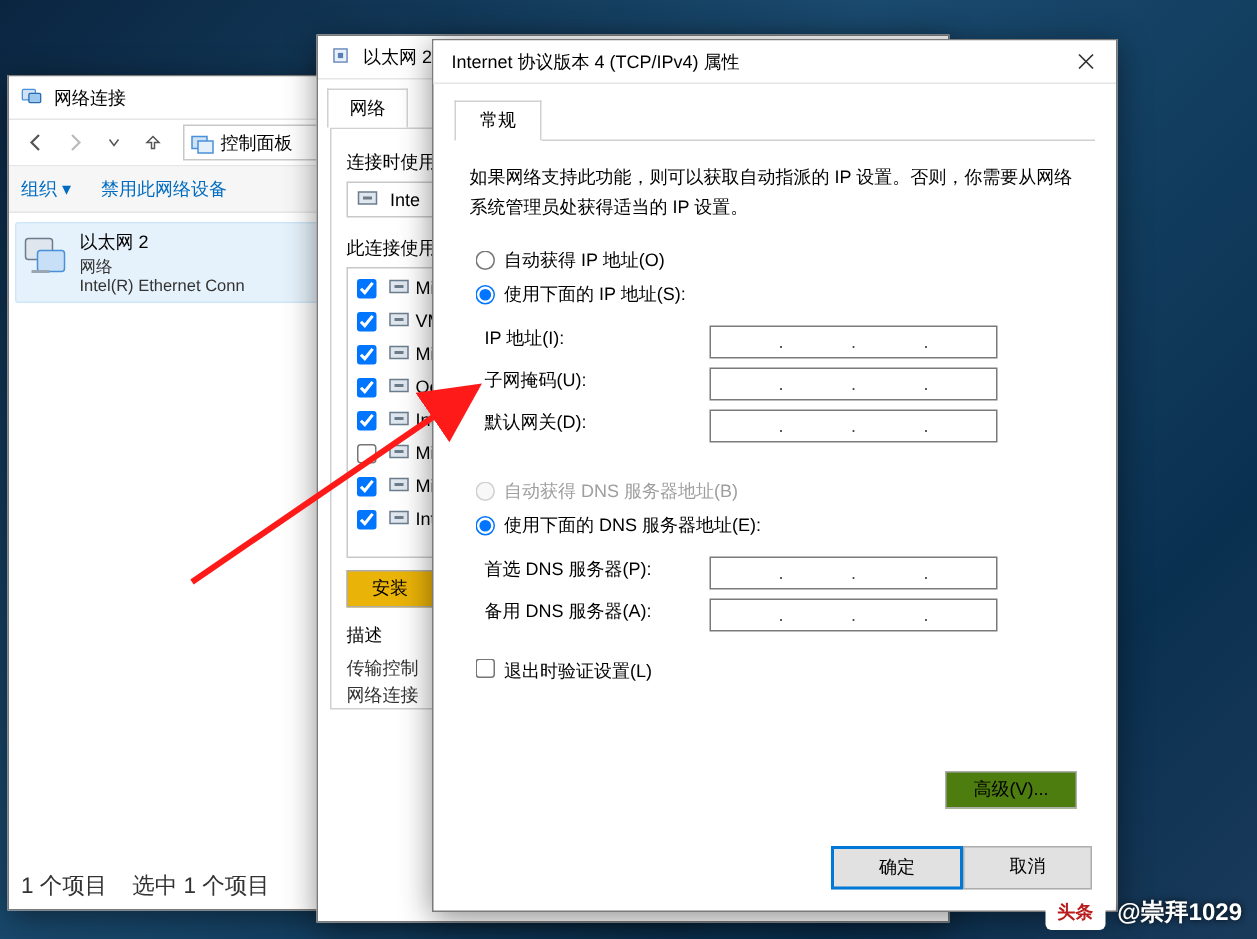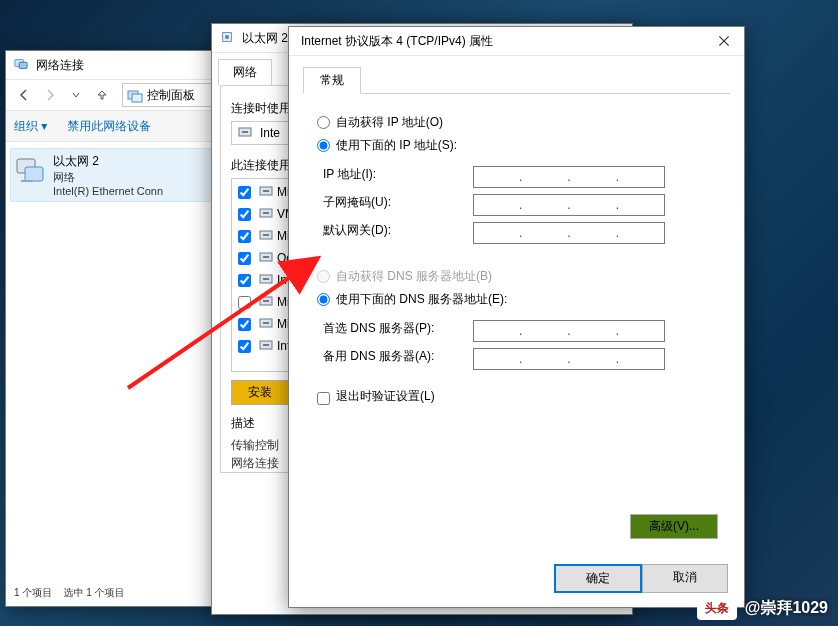--- a/index.html
+++ b/index.html
@@ -19,21 +19,21 @@
   .nc .navbtn{width:24px;height:24px;display:flex;align-items:center;justify-content:center;color:#444;border-radius:3px;}
   .nc .bread{flex:1;border:1px solid #c8c8c8;height:22px;display:flex;align-items:center;padding:0 4px;margin:0 6px;}
   .nc .bread .bicon{width:16px;height:16px;margin-right:4px;}
   .nc .bar{display:flex;align-items:center;height:30px;background:#f6f6f6;border-bottom:1px solid #e6e6e6;padding:0 8px;}
   .nc .bar .drop{font-size:12px;color:#006cc1;margin-right:20px;}
   .nc .list{padding:6px 4px;}
   .nc .item{display:flex;align-items:flex-start;padding:4px;border:1px solid #cde7f8;background:#e6f2fb;border-radius:2px;width:200px;}
   .nc .item .nicon{width:32px;height:32px;margin-right:6px;}
   .nc .item .txt .name{font-size:12px;}
   .nc .item .txt .sub{font-size:11px;color:#333;}
-  .nc .status{position:absolute;left:8px;bottom:6px;font-size:10px;color:#333;}
+  .nc .status{position:absolute;left:8px;bottom:6px;font-size:15px;color:#333;}
   .nc .helpbtn{position:absolute;right:10px;top:64px;width:18px;height:18px;border-radius:50%;background:#1e88e5;color:#fff;display:flex;align-items:center;justify-content:center;font-size:11px;}
   
   .props{left:211px;top:23px;width:420px;height:590px;}
   .props .tab{display:flex;padding:6px 6px 0 6px;}
   .props .tabbtn{border:1px solid #d0d0d0;border-bottom:none;padding:4px 14px;background:#fff;font-size:12px;}
   .props .card{margin:0 8px;border:1px solid #d0d0d0;padding:10px 10px 0 10px;}
   .row{display:flex;align-items:center;font-size:12px;margin:4px 0;}
   .props .conn{border:1px solid #c8c8c8;height:22px;display:flex;align-items:center;padding:0 6px;margin:4px 0 12px 0;}
   .props .section{font-size:12px;margin:6px 0 4px 0;}
   .props .listbox{border:1px solid #c8c8c8;height:188px;padding:2px;font-size:12px;overflow:hidden;}
@@ -49,21 +49,21 @@
   .ipv4 .tabbtn{border:1px solid #d0d0d0;border-bottom:1px solid #fff;padding:4px 16px;background:#fff;font-size:12px;position:relative;top:1px;}
   .ipv4 .content{padding:14px 10px 10px 10px;}
   .ipv4 .note{font-size:12px;line-height:1.7;margin-bottom:16px;}
   .ipv4 .radio{display:flex;align-items:center;font-size:12px;margin:6px 0;}
   .ipv4 .radio input{margin:0 6px 0 4px;}
   .ipv4 fieldset{border:1px solid #d0d0d0;margin:0;padding:4px 10px 10px 10px;}
   .ipv4 fieldset.noborder{border:none;padding:0 10px;}
   .ipv4 .fr{display:flex;align-items:flex-start;margin:6px 0;}
   .ipv4 .fr label{width:150px;font-size:12px;}
   .ipv4 .ipbox{flex:0 0 190px;height:20px;border:1px solid #7a7a7a;display:flex;align-items:center;justify-content:space-evenly;font-size:12px;color:#444;}
-  .ipv4 .chk{display:flex;align-items:flex-end;font-size:12px;margin-top:12px;}
+  .ipv4 .chk{display:flex;align-items:flex-start;font-size:12px;margin-top:12px;}
   .ipv4 .adv{position:absolute;right:26px;bottom:68px;border:1px solid #adadad;background:#4d7c0f;padding:3px 18px;font-size:12px;}
   .ipv4 .dlgbtns{position:absolute;right:16px;bottom:14px;display:flex;}
   .ipv4 .dlgbtn{border:1px solid #adadad;background:#e1e1e1;padding:4px 0;width:84px;text-align:center;font-size:12px;}
   .ipv4 .dlgbtn.primary{border:2px solid #0078d7;background:#e1e1e1;}
   .disabled{color:#9e9e9e;}
   
   .arrow{position:absolute;left:118px;top:208px;pointer-events:none;z-index:900;}
   
   .watermark{position:absolute;right:10px;bottom:6px;z-index:1000;display:flex;align-items:center;gap:8px;}
   .watermark .logo{background:#fff;border-radius:4px;padding:3px 8px;font-size:12px;color:#b91c1c;font-weight:700;}
@@ -278,20 +278,21 @@
             <path d="M2 2l8 8M10 2l-8 8" stroke="currentColor"></path>
           </svg>
         </div>
     </div>
   </div>
   <div class="inner">
     <div class="tab">
         <div class="tabbtn">常规</div>
       </div>
     <div class="content">
+      <div class="note">如果网络支持此功能，则可以获取自动指派的 IP 设置。否则，你需要从网络系统管理员处获得适当的 IP 设置。</div>
 
       <label class="radio">
         <input type="radio" name="ipmode" style="">
           <span>自动获得 IP 地址(O)</span>
       </label>
       <label class="radio">
         <input type="radio" name="ipmode" checked="" style="">
           <span>使用下面的 IP 地址(S):</span>
       </label>
       <fieldset class="noborder">

